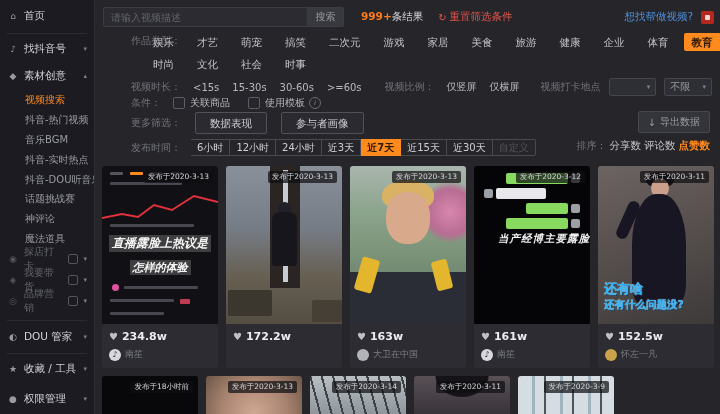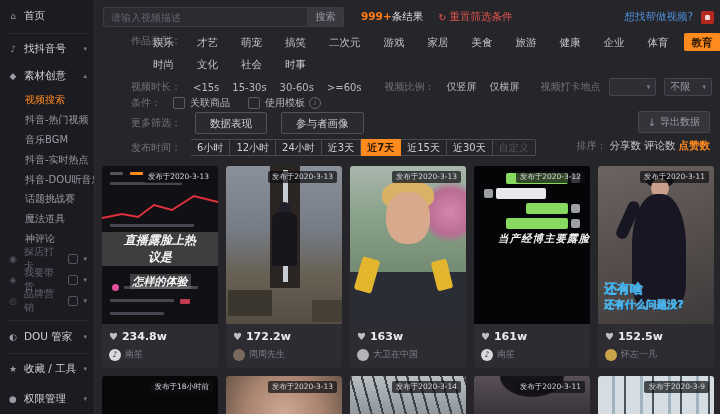--- a/index.html
+++ b/index.html
@@ -81,21 +81,21 @@
   .av1{background:#d8d8de;} .av2{background:#7a6b5e;} .av3{background:#b3b3ba;} .av5{background:#c9a24a;}
   
   .c1{background:#101015;}
   .c1-tabs{position:absolute;top:6px;left:8px;right:8px;display:flex;gap:7px;}
   .c1-tabs i{width:13px;height:3px;background:#55555e;border-radius:1px;}
   .c1-tabs i.on{background:#ff8a1e;}
   .c1-bar{position:absolute;height:3px;background:#474752;border-radius:1px;}
   .c1-chart{position:absolute;top:22px;left:0;width:116px;height:38px;}
   .callig{position:absolute;top:66px;left:0;right:0;text-align:center;font-family:"DejaVu Serif","Liberation Serif",serif;
           font-style:italic;font-weight:bold;color:#f5f5f5;z-index:2;}
-  .callig .l1{font-size:12px;background:rgba(150,150,150,.35);padding:0 20px;display:inline-block;}
+  .callig .l1{font-size:12px;background:rgba(150,150,150,.35);padding:0 3px;display:inline-block;}
   .callig .l2{font-size:11px;background:rgba(150,150,150,.35);padding:0 3px;display:inline-block;margin-top:8px;}
   .pinkdot{position:absolute;left:10px;top:118px;width:7px;height:7px;border-radius:50%;background:#e2519e;}
   .pinkbadge{position:absolute;left:78px;top:133px;width:10px;height:5px;background:#c03a52;border-radius:1px;}
   
   .c2{background:linear-gradient(180deg,#8a9099 0%,#767c85 40%,#665f52 70%,#544d42 100%);}
   .c2-door{position:absolute;left:44px;top:0;width:30px;height:122px;background:#2a2523;}
   .c2-slit{position:absolute;left:57px;top:4px;width:5px;height:112px;background:#c6cdd2;}
   .c2-head{position:absolute;left:52px;top:36px;width:13px;height:13px;border-radius:50%;background:#20202a;}
   .c2-fig{position:absolute;left:46px;top:46px;width:25px;height:54px;background:#17161c;border-radius:8px 8px 3px 3px;}
   .c2-desk{position:absolute;left:2px;bottom:8px;width:44px;height:26px;background:#3b362e;border-radius:2px;}
@@ -128,21 +128,21 @@
   .c5{background:linear-gradient(160deg,#6b6462 0%,#57504e 45%,#3e3a3a 100%);}
   .c5-hair{position:absolute;left:48px;top:6px;width:28px;height:16px;border-radius:50%;background:#151218;}
   .c5-head{position:absolute;left:53px;top:12px;width:18px;height:20px;border-radius:50%;background:#caa08a;}
   .c5-fig{position:absolute;left:34px;top:28px;width:54px;height:112px;background:#191623;border-radius:45% 45% 20% 20%;}
   .c5-arm{position:absolute;left:24px;top:34px;width:12px;height:40px;background:#191623;border-radius:6px;transform:rotate(24deg);}
   .c5-text{position:absolute;left:6px;bottom:12px;color:#2fb1f5;font-weight:bold;font-size:13px;line-height:1.3;z-index:2;
            text-shadow:0 0 1px #eaf7ff,1px 1px 0 #0b3d63;}
   .c5-text .t2{font-size:10.5px;display:block;}
   
   .cards2{position:absolute;left:102px;top:376px;display:flex;gap:8px;}
-  .thumb2{position:relative;width:116px;height:38px;border-radius:3px 3px 0 0;overflow:hidden;flex:none;cursor:pointer;}
+  .thumb2{position:relative;width:96px;height:38px;border-radius:3px 3px 0 0;overflow:hidden;flex:none;cursor:pointer;}
   .r1{background:#08080a;}
   .r2{background:radial-gradient(circle at 50% 95%,#cfa893 0%,#a8836f 55%,#6b5648 100%);}
   .r3{background:#a8aeb2;background-image:repeating-linear-gradient(75deg,rgba(60,66,70,0) 0 9px,#3c4246 9px 11px),
       linear-gradient(180deg,#b8bec2 0%,#8f979c 100%);}
   .r4{background:radial-gradient(ellipse at 50% 0%,#151318 0 38%,rgba(21,19,24,0) 40%),
       linear-gradient(180deg,#585055 0%,#39333a 100%);}
   .r5{background:repeating-linear-gradient(90deg,#d5dde2 0 14px,#9fb4bf 14px 17px,#d5dde2 17px 26px,#4a555c 26px 28px);}
 </style>
 </head>
 <body>
@@ -164,22 +164,22 @@
       <span class="s-ico">◆</span>
       <span>素材创意</span>
       <span class="s-chev">▴</span>
     </div>
     <div class="s-subitem active">视频搜索</div>
     <div class="s-subitem">抖音-热门视频</div>
     <div class="s-subitem">音乐BGM</div>
     <div class="s-subitem">抖音-实时热点</div>
     <div class="s-subitem">抖音-DOU听音乐榜</div>
     <div class="s-subitem">话题挑战赛</div>
+    <div class="s-subitem">神评论</div>
     <div class="s-subitem">魔法道具</div>
-    <div class="s-subitem">神评论</div>
     <div class="s-item s-locked">
       <span class="s-ico">◉</span>
       <span>探店打卡</span>
       <span class="lock-badge"></span>
       <span class="s-chev">▾</span>
     </div>
     <div class="s-item s-locked">
       <span class="s-ico">◈</span>
       <span>我要带货</span>
       <span class="lock-badge"></span>
@@ -357,24 +357,20 @@
         <div class="c2-slit"></div>
         <div class="c2-head"></div>
         <div class="c2-fig"></div>
         <div class="c2-desk"></div>
         <div class="c2-desk2"></div>
       </div>
       <div class="cfoot">
         <div class="likes">
           <span class="heart">♥</span>
           <span>172.2w</span>
-        </div>
-        <div class="author">
-          <span class="avatar av2"></span>
-          <span>周周先生</span>
         </div>
       </div>
     </div>
 
     <div class="card">
       <div class="thumb c3">
         <span class="badge-date">发布于2020-3-13</span>
         <div class="c3-flower"></div>
         <div class="c3-hair"></div>
         <div class="c3-face"></div>

